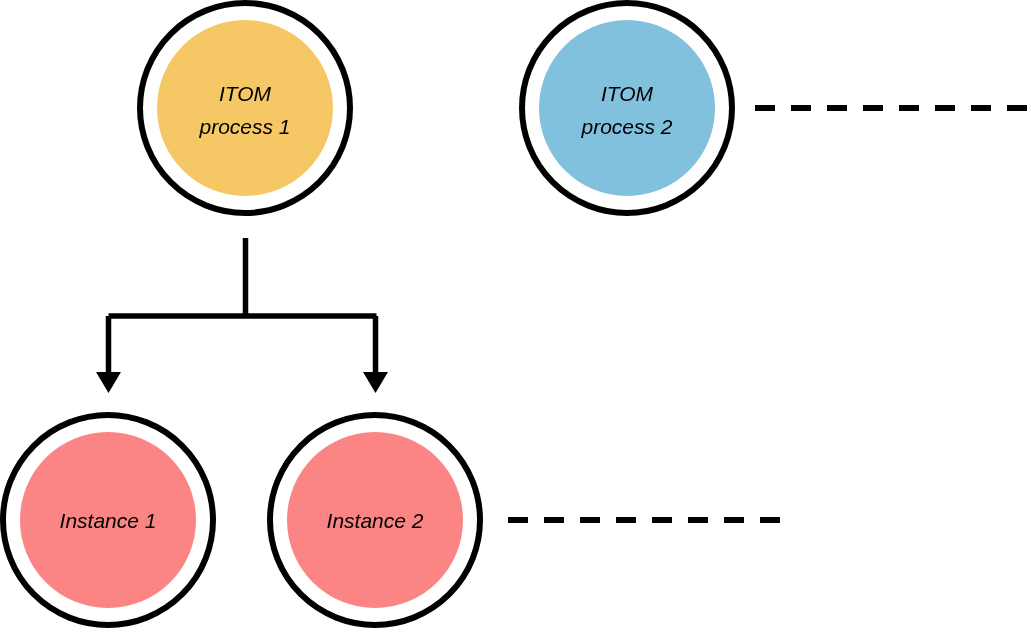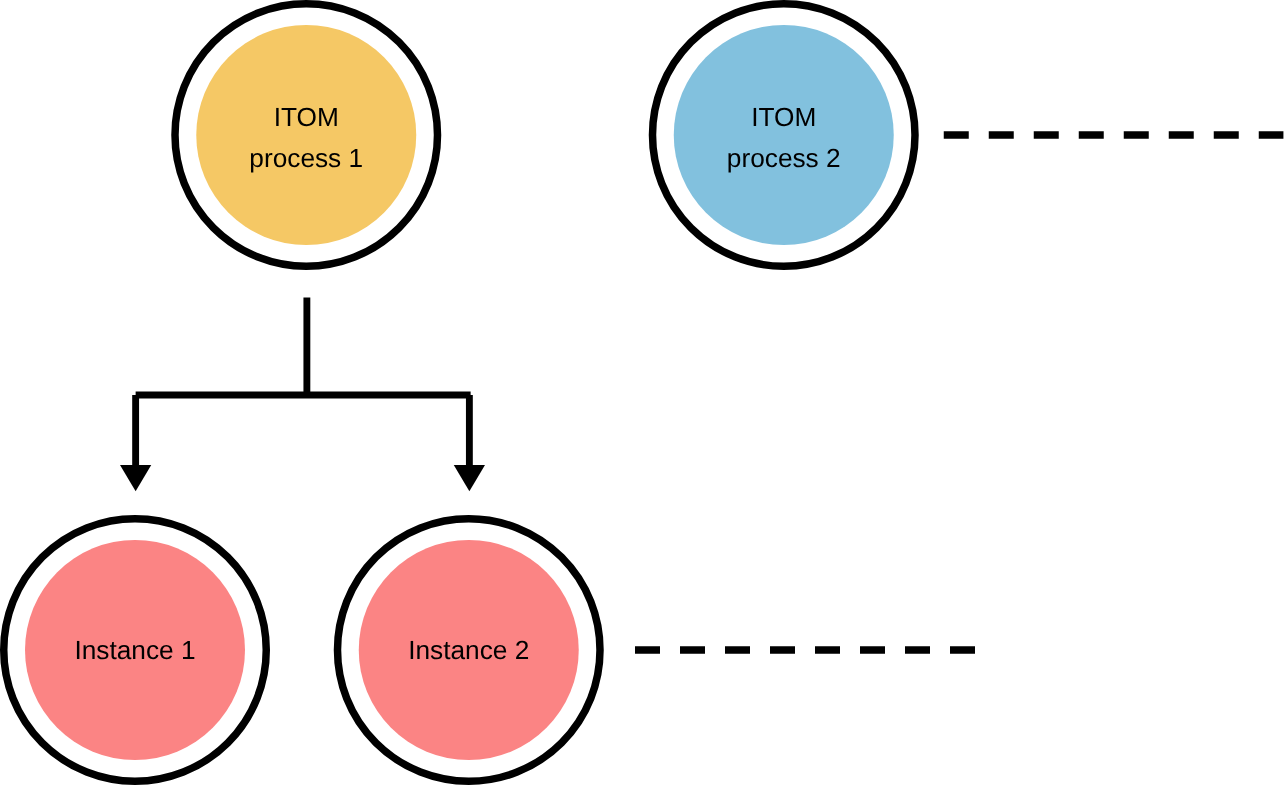--- a/index.html
+++ b/index.html
@@ -55,21 +55,21 @@
   .dashed-link {
     fill: none;
     stroke: #000000;
     stroke-width: 6;
     stroke-linecap: butt;
   }
 </style>
 </head>
 <body>
 
-<div id="diagram-root" style="background: rgb(255, 255, 255);">
+<div id="diagram-root" style="background: rgb(255, 255, 255); font-style: italic;">
   <svg id="diagram-svg" viewBox="0 0 1027 629" xmlns="http://www.w3.org/2000/svg">
 
     <g>
       <path class="dashed-link" d="M 755 108 L 1027 108" stroke-dasharray="20 16"></path>
       <path class="dashed-link" d="M 508 520 L 786 520" stroke-dasharray="20 16"></path>
     </g>
 
     <g>
       <path class="connector" d="M 245.5 238 L 245.5 316"></path>
       <path class="connector" d="M 108.5 316 L 376.5 316"></path>

